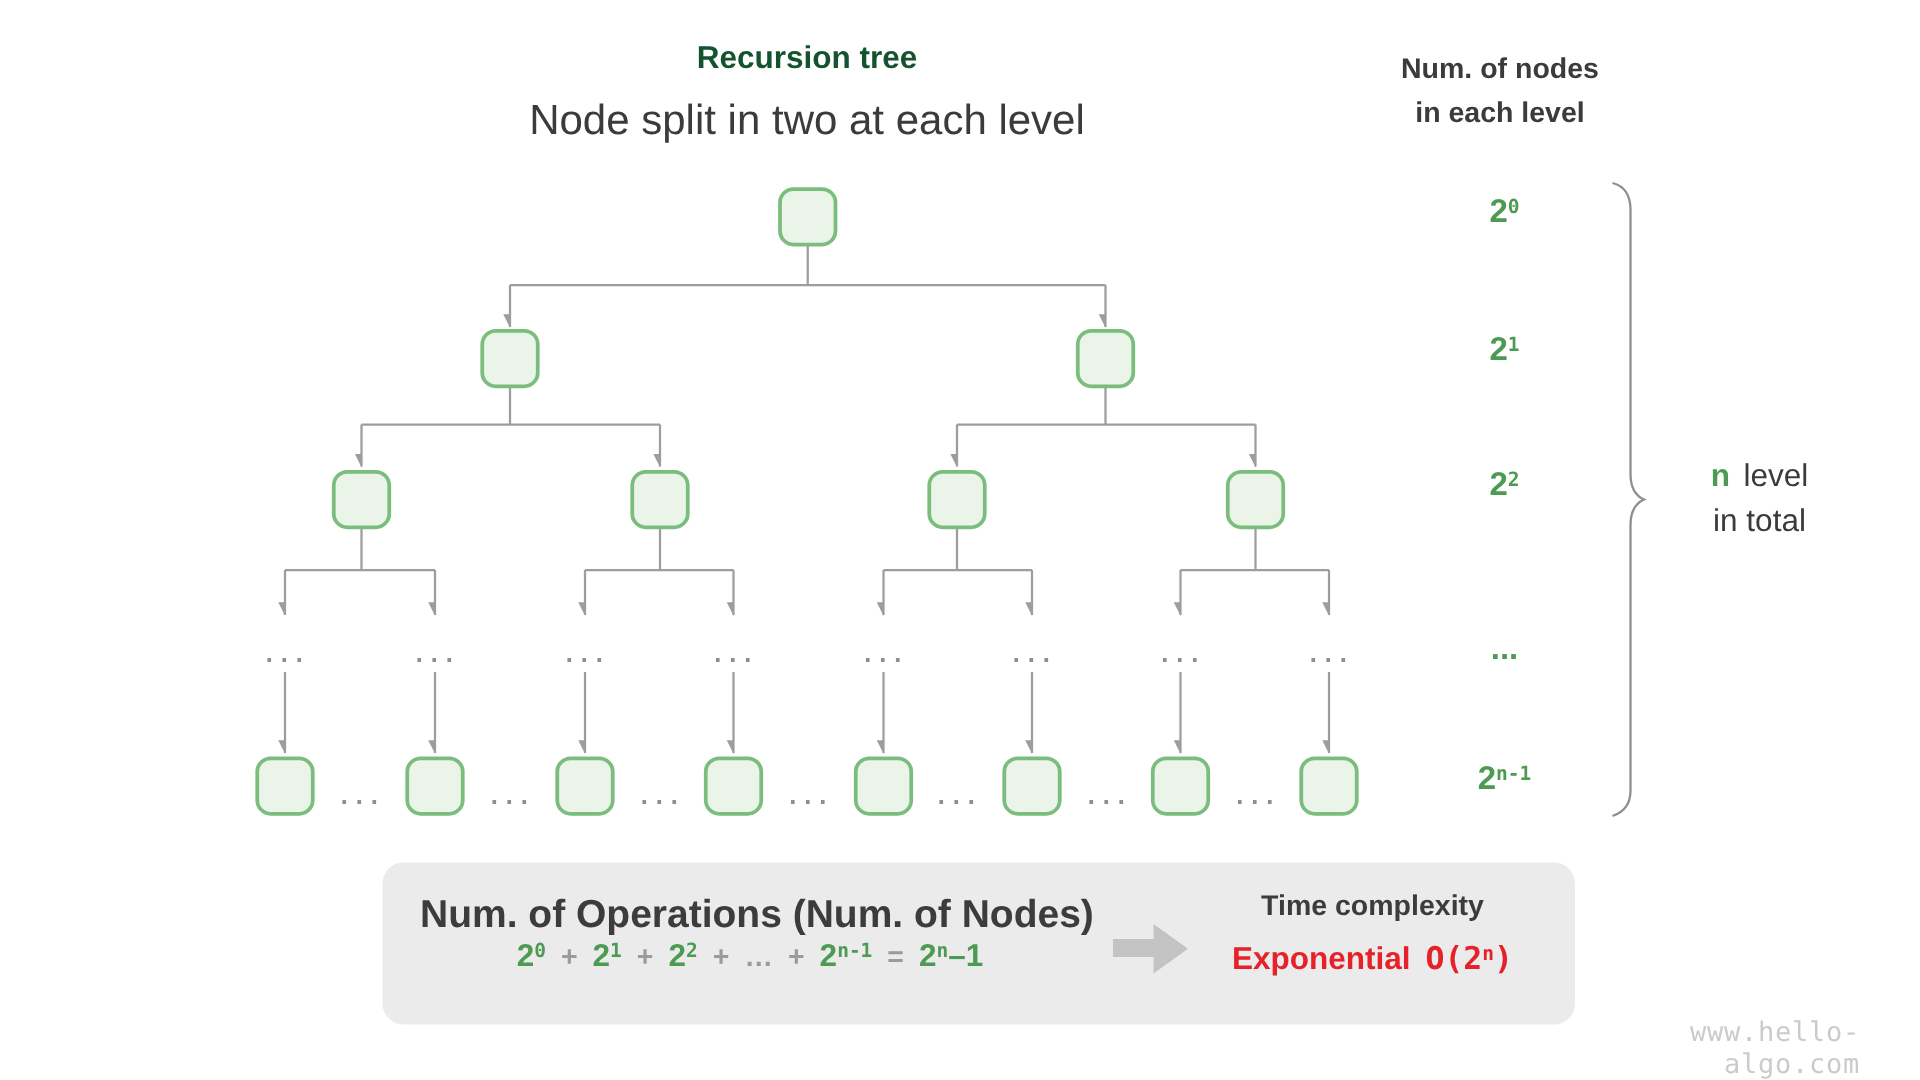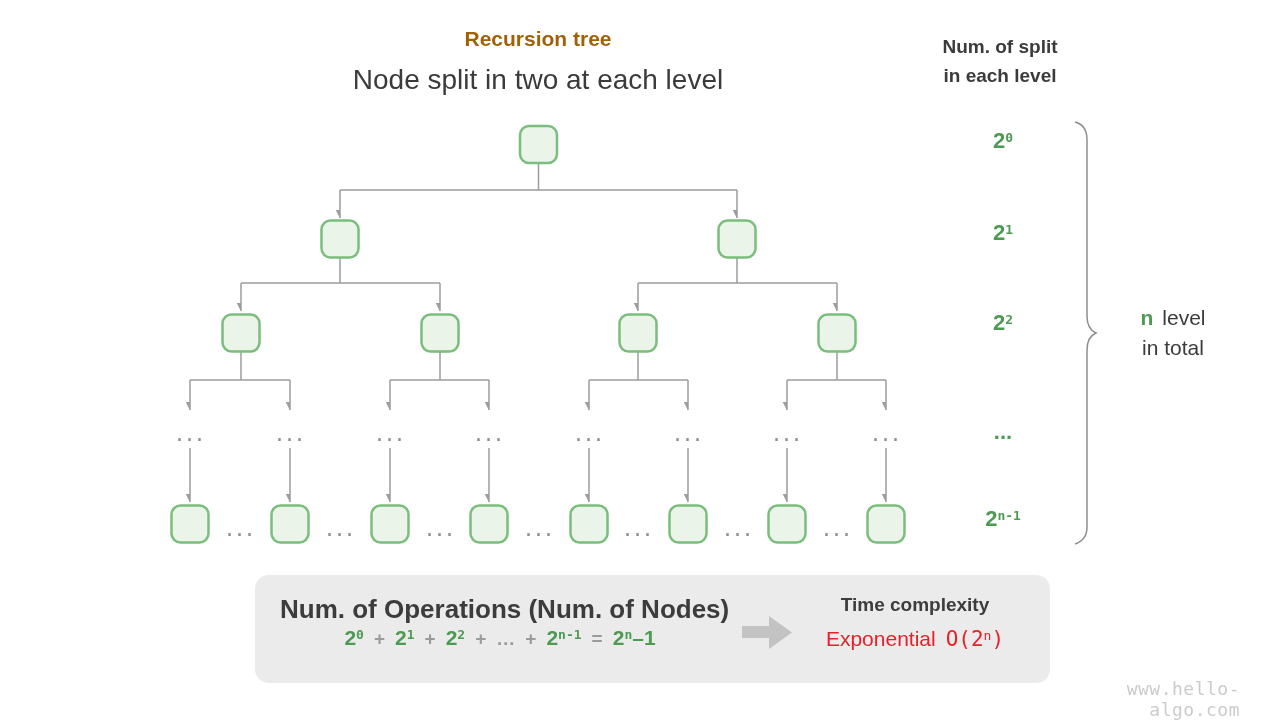--- a/index.html
+++ b/index.html
@@ -2,58 +2,58 @@
 <html><head>
 <meta charset="utf-8">
 <style>
   html,body{margin:0;padding:0;background:#ffffff;}
   #stage{
     position:relative;width:1280px;height:720px;background:#ffffff;
     font-family:"Liberation Sans",sans-serif;color:#3b3b3b;overflow:hidden;
   }
   .abs{position:absolute;}
   
-  .main-title{left:288px;top:27px;width:500px;text-align:center;font-size:21px;font-weight:bold;color:#a16207;}
+  .main-title{left:288px;top:27px;width:500px;text-align:center;font-size:21px;font-weight:bold;color:#14532d;}
   .sub-title{left:288px;top:64px;width:500px;text-align:center;font-size:28px;font-weight:normal;color:#3b3b3b;}
   .right-title{left:890px;top:32px;width:220px;text-align:center;font-size:19px;font-weight:bold;line-height:29px;color:#3b3b3b;}
   .right-title span{display:block;}
   
   .level-label{left:953px;width:100px;text-align:center;font-size:22px;font-weight:bold;color:#4d9a52;}
   .level-label sup{font-family:"DejaVu Sans Mono",monospace;font-size:13px;position:relative;top:-0.45em;vertical-align:baseline;}
   
   .brace-label{left:1098px;top:303px;width:150px;text-align:center;font-size:21px;line-height:30px;color:#3b3b3b;}
   .brace-label .n{color:#4d9a52;font-weight:bold;margin-right:9px;}
   .brace-label span.l2{display:block;}
   
   .summary-box{left:255px;top:575px;width:795px;height:108px;background:#ebebeb;border-radius:14px;}
   .sb-left{position:absolute;left:25px;top:0;width:440px;height:108px;text-align:center;}
   .sb-right{position:absolute;left:540px;top:0;width:240px;height:108px;text-align:center;}
   .sb-heading{position:absolute;left:0;top:19px;width:100%;font-size:26px;font-weight:bold;color:#3c3c3c;white-space:nowrap;}
   .sb-formula{position:absolute;left:0;top:51px;width:100%;display:flex;justify-content:center;align-items:baseline;gap:10px;font-size:21px;font-weight:bold;}
   .sb-formula .g{color:#4d9a52;}
   .sb-formula .op{color:#9b9b9b;font-size:19px;}
   .sb-formula sup,.sb-right sup{font-family:"DejaVu Sans Mono",monospace;font-size:13px;position:relative;top:-0.5em;vertical-align:baseline;}
   .sb-time{position:absolute;left:0;top:19px;width:100%;font-size:19px;font-weight:bold;color:#3c3c3c;}
-  .sb-exp{position:absolute;left:0;top:52px;width:100%;font-size:21px;font-weight:normal;color:#e62129;white-space:nowrap;}
+  .sb-exp{position:absolute;left:0;top:52px;width:100%;font-size:21px;font-weight:bold;color:#e62129;white-space:nowrap;}
   .sb-exp .mono{font-family:"DejaVu Sans Mono",monospace;margin-left:10px;}
   .arrow-icon{position:absolute;left:487px;top:40px;width:52px;height:36px;}
   
   .watermark{left:1075px;top:678px;width:165px;text-align:right;font-family:"DejaVu Sans Mono",monospace;font-size:18px;color:#cbcbcb;letter-spacing:0.5px;}
   
   svg text.tree-dots{font-family:"DejaVu Sans Mono",monospace;font-size:15px;font-weight:bold;fill:#8f8f8f;letter-spacing:1px;}
 </style>
 </head>
 <body>
 
 <div id="stage">
 
   <div class="abs main-title">Recursion tree</div>
   <div class="abs sub-title">Node split in two at each level</div>
   <div class="abs right-title">
-    <span>Num. of split</span>
+    <span>Num. of nodes</span>
     <span>in each level</span>
   </div>
 
   <svg class="abs" style="left:0;top:0;" width="1280" height="720" viewBox="0 0 1280 720">
     <defs>
       <marker id="arw" markerWidth="12" markerHeight="12" refX="8.5" refY="0" orient="auto" markerUnits="userSpaceOnUse">
         <path d="M0,-4.5 L9,0 L0,4.5 Z" fill="#9d9d9d"></path>
       </marker>
     </defs>
 

